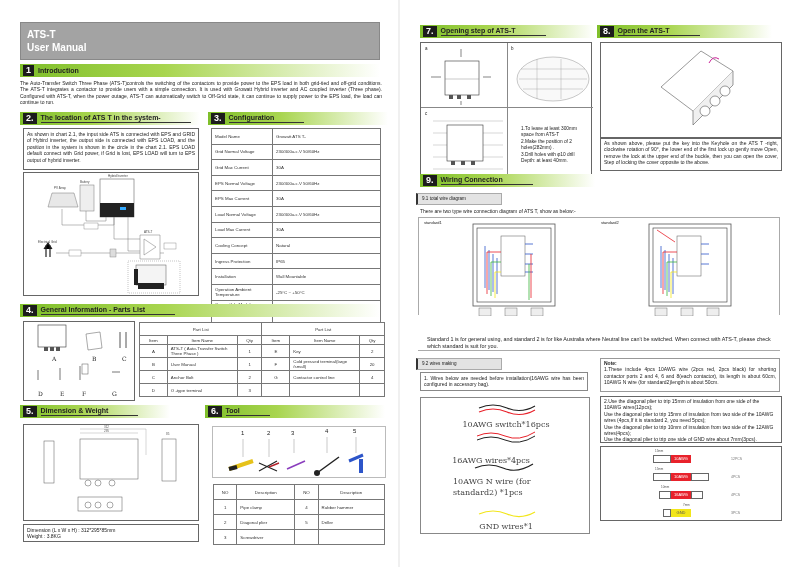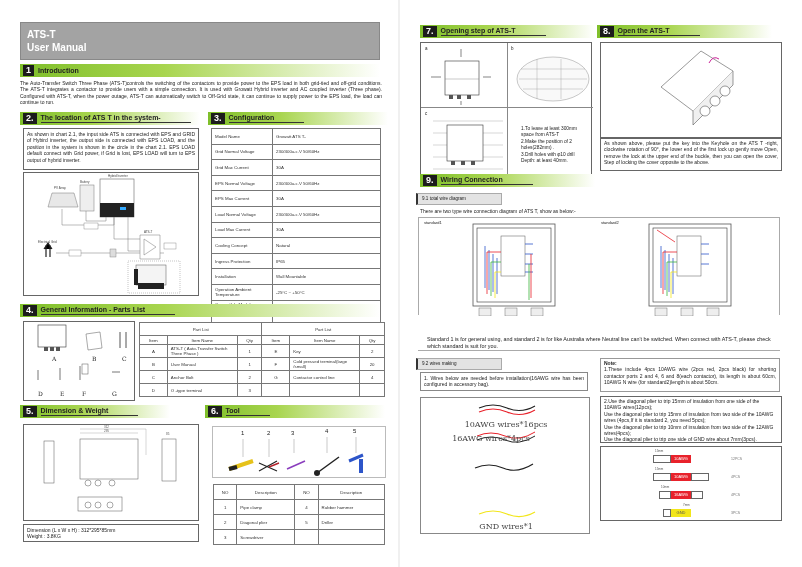--- a/index.html
+++ b/index.html
@@ -387,22 +387,23 @@
 <div class="abs box para" style="left:420px;top:372px;width:168px;height:19px;padding:2px 3px;border-color:#888">1. Wires below are needed before installation(16AWG wire has been configured in accessory bag).</div>
 <div class="abs box" style="left:420px;top:397px;width:170px;height:137px;border-color:#888">
   <svg class="abs" style="left:0;top:0" width="170" height="137" viewBox="0 0 170 137">
     <path d="M58 10 Q72 4 86 10 T114 8" stroke="#222" stroke-width="1.1" fill="none"></path>
     <path d="M58 14 Q72 8 86 14 T114 12" stroke="#e8222b" stroke-width="1.1" fill="none"></path>
     <path d="M56 38 Q70 32 84 38 T114 34" stroke="#e8222b" stroke-width="1" fill="none"></path>
     <path d="M56 42 Q70 36 84 42 T114 38" stroke="#222" stroke-width="1" fill="none"></path>
     <path d="M54 70 Q68 64 82 70 T112 66" stroke="#222" stroke-width="1.2" fill="none"></path>
     <path d="M58 116 Q72 110 86 116 T114 114" stroke="#f2e61a" stroke-width="1.2" fill="none"></path>
   </svg>
-  <div class="abs wire" style="left:0;top:22px;width:170px">10AWG wires*16pcs</div>
-  <div class="abs wire" style="left:0;top:36px;width:140px">16AWG wires*4pcs</div>
+  <div class="abs wire" style="left:0;top:22px;width:170px">10AWG switch*16pcs</div>
+  <div class="abs wire" style="left:0;top:58px;width:140px">16AWG wires*4pcs</div>
+  <div class="abs wire" style="left:32px;top:78px;width:120px;text-align:left;line-height:11px">10AWG N wire (for standard2) *1pcs</div>
   <div class="abs wire" style="left:0;top:124px;width:170px">GND wires*1</div>
 </div>
 
 <div class="abs box para" style="left:600px;top:358px;width:180px;height:34px;padding:1px 3px;border-color:#999">
   <div style="font-weight:bold">Note:</div>
   <div>1.These include 4pcs 10AWG wire (2pcs red, 2pcs black) for shorting contactor ports 2 and 4, 6 and 8(each contactor), its length is about 60cm, 10AWG N wire (for standard2)length is about 50cm.</div>
 </div>
 <div class="abs box para" style="left:600px;top:396px;width:182px;height:47px;padding:1px 3px;white-space:pre-line;text-align:left;border-color:#666">2.Use the diagonal plier to trip 15mm of insulation from one side of the 10AWG wires(12pcs);
 Use the diagonal plier to trip 15mm of insulation from two side of the 10AWG wires (4pcs,If it is standard 2, you need 5pcs);
 Use the diagonal plier to trip 10mm of insulation from two side of the 12AWG wires(4pcs);

